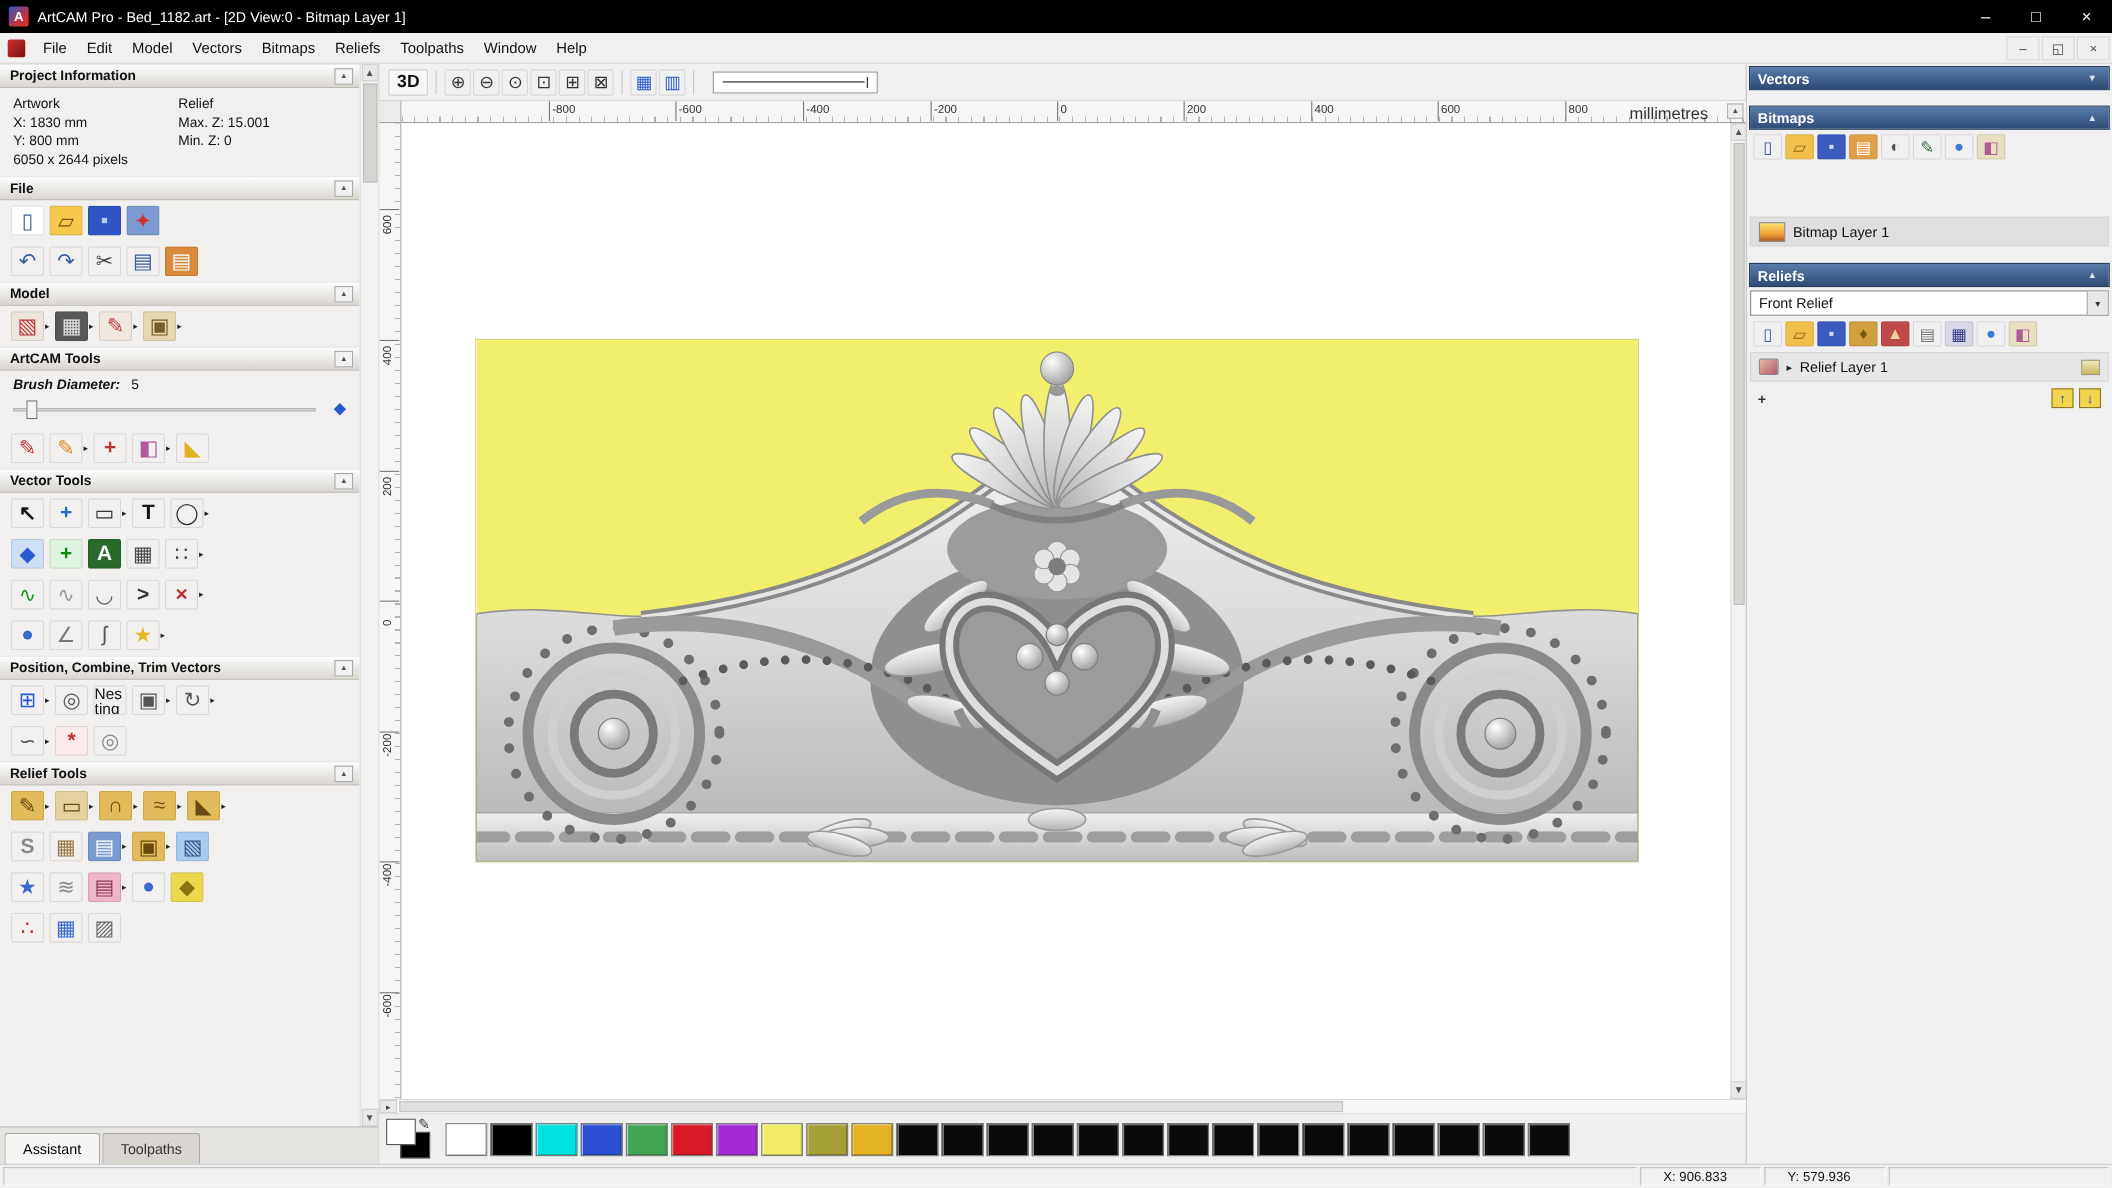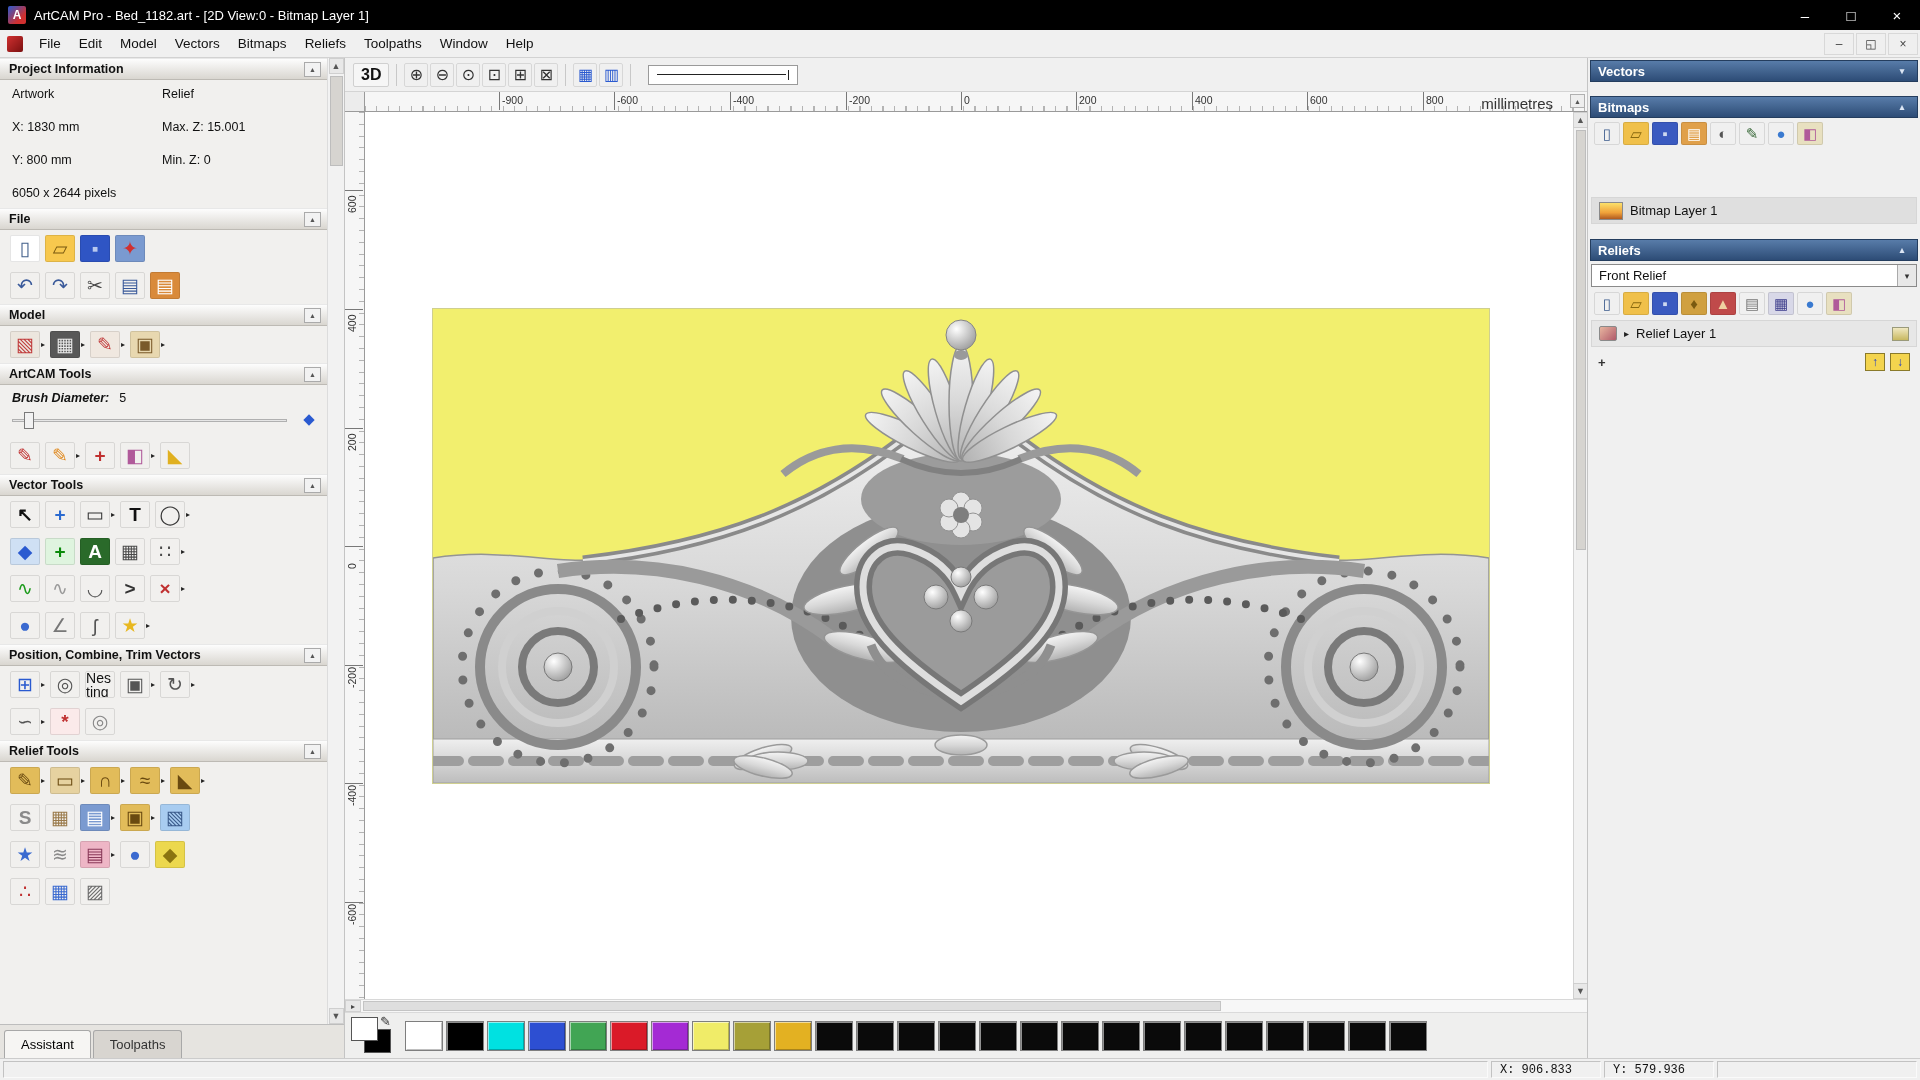--- a/index.html
+++ b/index.html
@@ -27,21 +27,21 @@
   
   .left-panel { width:345px; flex:0 0 345px; background:#f1f0ee; border-right:1px solid #c4c4c4; display:flex; flex-direction:column; min-height:0; }
   .lp-body { flex:1; display:flex; min-height:0; }
   .lp-content { flex:1; overflow:hidden; display:flex; flex-direction:column; }
   .lp-scroll { width:17px; flex:0 0 17px; background:#f2f2f2; border-left:1px solid #dcdcdc; display:flex; flex-direction:column; align-items:center; }
   .scroll-arrow { width:15px; height:16px; font-size:9px; color:#555; display:flex; align-items:center; justify-content:center; background:#e8e8e8; border:1px solid #cfcfcf; }
   .scroll-track { flex:1; width:15px; position:relative; }
   .scroll-thumb { position:absolute; top:2px; left:1px; width:13px; height:90px; background:#d6d4d0; border:1px solid #bdbdbd; }
   .sec-hdr { height:22px; flex:0 0 22px; background:linear-gradient(#fdfdfd,#d9d6d0); border-top:1px solid #e8e8e8; border-bottom:1px solid #bdbab4; display:flex; align-items:center; padding:0 6px 0 9px; font-size:12.5px; font-weight:bold; }
   .collapse { margin-left:auto; width:17px; height:15px; border:1px solid #aaa; background:#f2f2f2; font-size:7px; color:#555; display:flex; align-items:center; justify-content:center; }
-  .pi-grid { display:grid; grid-template-columns:150px 1fr; font-size:12.5px; padding:7px 0 8px 12px; row-gap:19px; }
+  .pi-grid { display:grid; grid-template-columns:150px 1fr; font-size:12.5px; padding:7px 0 8px 12px; row-gap:3px; }
   .icon-row { display:flex; align-items:center; gap:5px; padding:5px 0 5px 10px; }
   .ticon { display:flex; align-items:center; }
   .ticon-g { width:30px; height:27px; display:flex; align-items:center; justify-content:center; font-size:19px; border:1px solid rgba(0,0,0,0.10); border-radius:2px; overflow:hidden; }
   .ticon-arr { font-size:8px; color:#222; margin-left:1px; }
   .ticon.small .ticon-g { font-size:14px; font-weight:normal; line-height:1; word-break:break-all; text-align:left; }
   .ticon.bold .ticon-g { font-weight:bold; }
   .brush-row { display:flex; align-items:center; padding:6px 0 0 12px; font-size:12.5px; }
   .brush-label { font-style:italic; font-weight:bold; margin-right:10px; }
   .slider-row { position:relative; height:24px; margin:4px 40px 4px 12px; }
   .slider-track { position:absolute; left:0; right:0; top:10px; height:3px; background:#e6e6e6; border:1px solid #b0b0b0; }
@@ -113,21 +113,21 @@
   .row-spacer { flex:1; }
   .mini-badge { width:17px; height:14px; background:linear-gradient(#f0e8c0,#c8b860); border:1px solid #9a9a7a; }
   .updown-row { display:flex; align-items:center; gap:5px; padding:5px 10px 0 10px; }
   .plus-mini { font-size:13px; font-weight:bold; color:#333; width:14px; }
   .ud-btn { width:20px; height:18px; background:#f3d44e; border:1px solid #8a7a2a; color:#1a3ac8; font-size:12px; font-weight:bold; display:flex; align-items:center; justify-content:center; }
   .rp-fill { flex:1; }
   .rp-tabs { height:34px; flex:0 0 34px; background:#e6e4e0; border-top:1px solid #bdbdbd; display:flex; align-items:flex-end; padding-left:4px; gap:2px; }
 
   
   .statusbar { height:22px; flex:0 0 22px; background:#f0f0f0; border-top:1px solid #cccccc; display:flex; gap:3px; padding:2px 3px; font-size:12px; }
-  .sb-cell { border:1px solid; border-color:#c2c2c2 #fafafa #fafafa #c2c2c2; display:flex; align-items:center; padding:0 8px; background:#f0f0f0;font-family:Liberation Mono, monospace; }
+  .sb-cell { border:1px solid; border-color:#c2c2c2 #fafafa #fafafa #c2c2c2; display:flex; align-items:center; padding:0 20px; background:#f0f0f0; }
   .sb-main { flex:1; }
   .sb-x { width:110px; flex:0 0 110px; }
   .sb-y { width:110px; flex:0 0 110px; }
   .sb-end { width:200px; flex:0 0 200px; }
 </style>
 </head>
 <body>
 
 <div class="app">
 
@@ -561,21 +561,21 @@
             <b></b>
           </span>
       </div>
 
       <div class="ruler-row">
         <div class="ruler-corner"></div>
         <div class="ruler-h">
           <div class="ruler-minor"></div>
           <span><span class="htick" style="left: 134px;">
     <b class="tickline"></b>
-    <span class="ticklab">-900</span>
+    <span class="ticklab">-800</span>
   </span><span class="htick" style="left: 249px;">
     <b class="tickline"></b>
     <span class="ticklab">-600</span>
   </span><span class="htick" style="left: 365px;">
     <b class="tickline"></b>
     <span class="ticklab">-400</span>
   </span><span class="htick" style="left: 481px;">
     <b class="tickline"></b>
     <span class="ticklab">-200</span>
   </span><span class="htick" style="left: 596px;">

